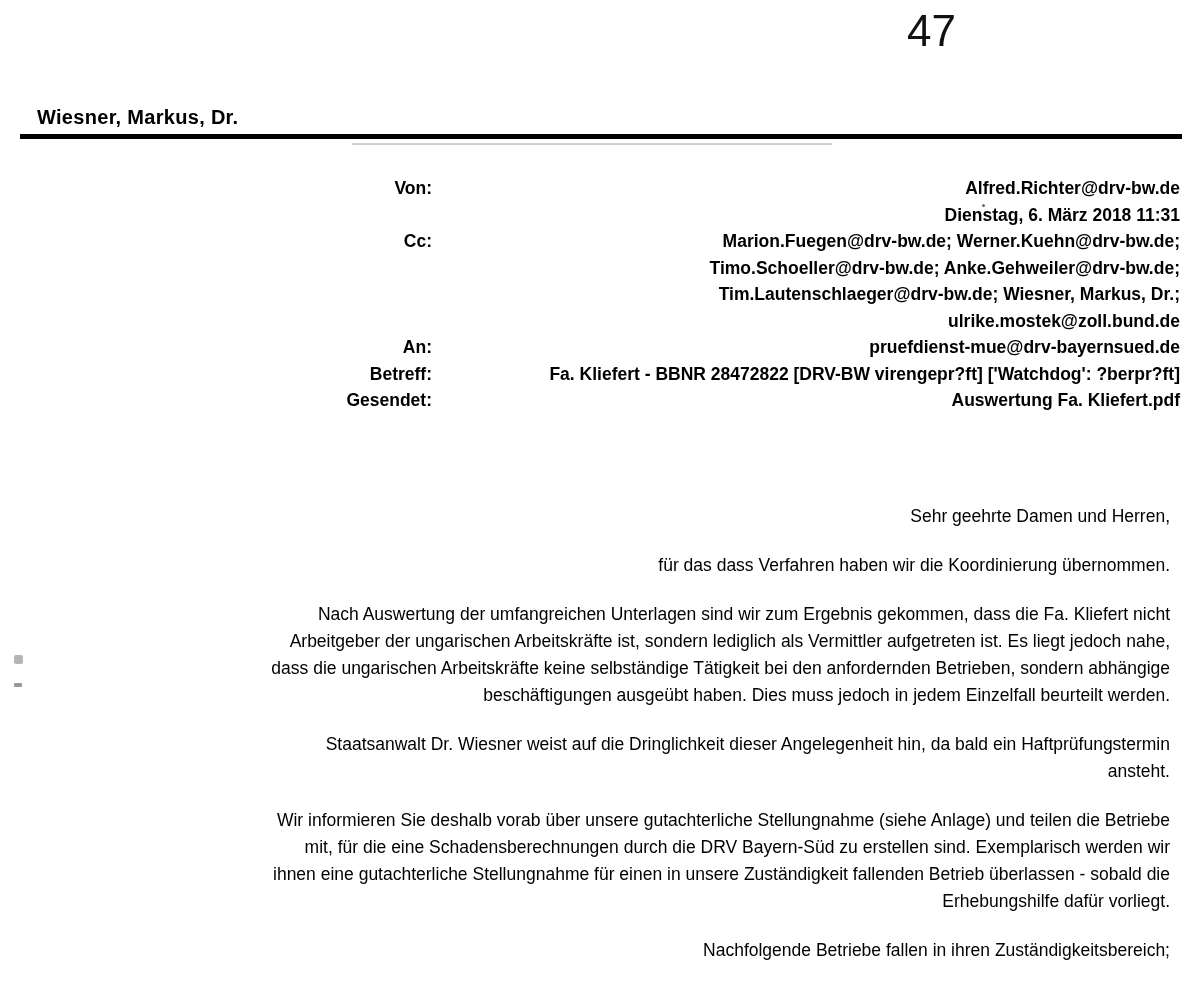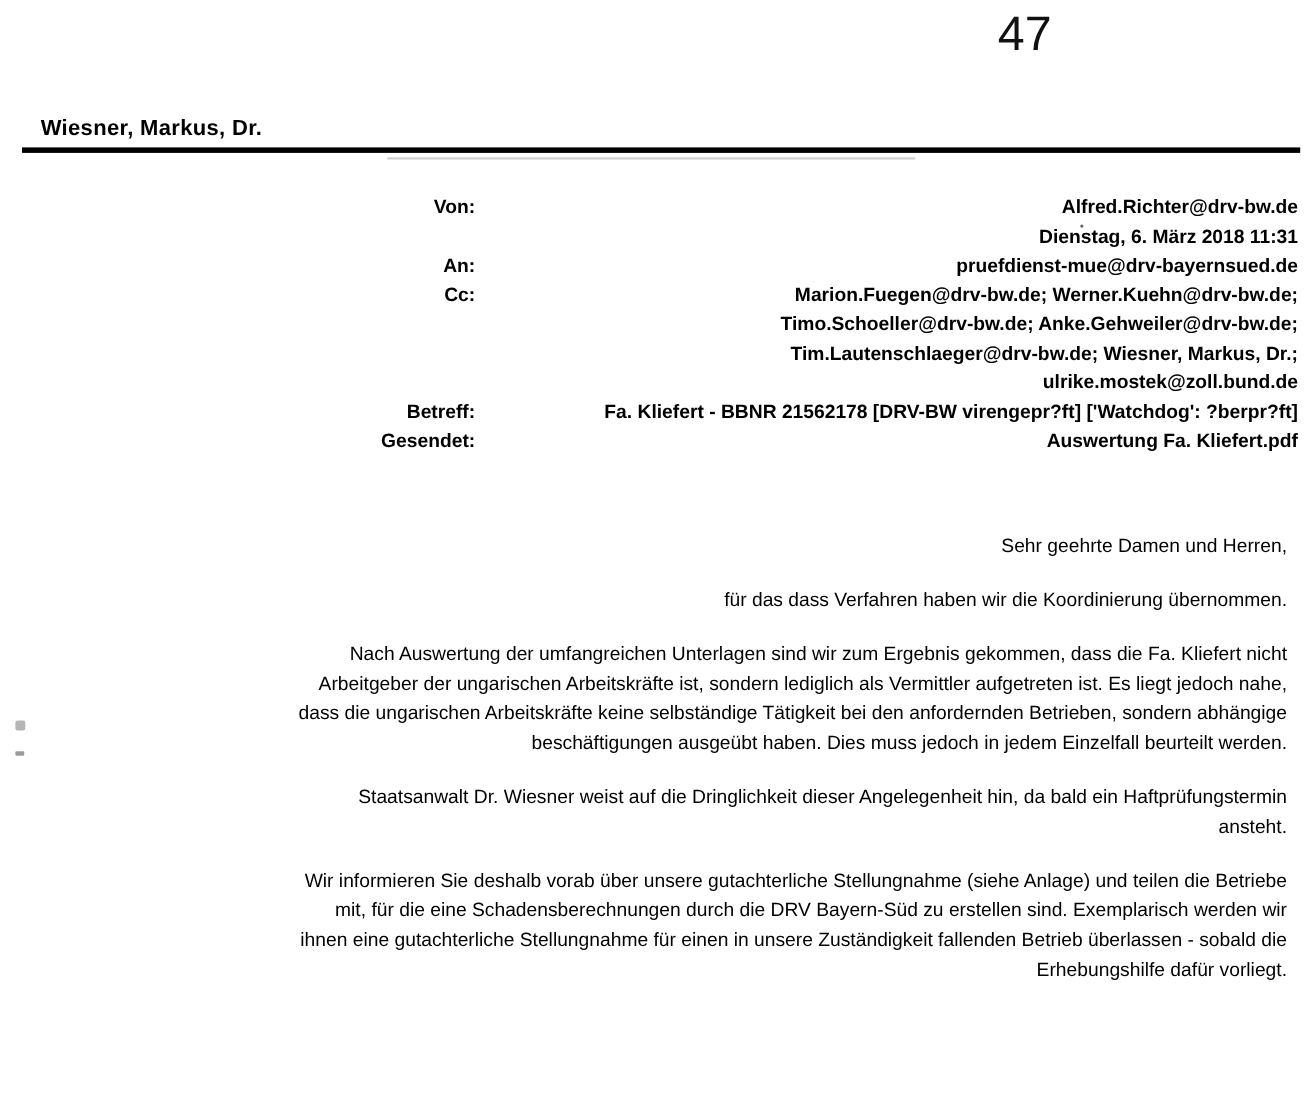--- a/index.html
+++ b/index.html
@@ -83,21 +83,21 @@
     position: absolute;
     top: 204px;
     left: 982px;
     width: 3px;
     height: 3px;
     background: #666;
     border-radius: 50%;
   }
   .body-text {
     position: absolute;
-    top: 483px;
+    top: 503px;
     left: 20px;
     width: 1150px;
     font-size: 17.5px;
     line-height: 27px;
   }
   .para {
     margin: 0 0 22px 0;
     white-space: pre-wrap;
   }
   .para:last-child {
@@ -136,33 +136,33 @@
 
   <div class="headers">
     <div class="hrow">
       <div class="hlabel">Von:</div>
       <div class="hvalue">Alfred.Richter@drv-bw.de</div>
     </div>
     <div class="hrow">
       <div class="hvalue">Dienstag, 6. März 2018 11:31</div>
     </div>
     <div class="hrow">
-      <div class="hlabel">An:</div>
-      <div class="hvalue">pruefdienst-mue@drv-bayernsued.de</div>
-    </div>
-    <div class="hrow">
       <div class="hlabel">Cc:</div>
       <div class="hvalue">Marion.Fuegen@drv-bw.de; Werner.Kuehn@drv-bw.de;
 Timo.Schoeller@drv-bw.de; Anke.Gehweiler@drv-bw.de;
 Tim.Lautenschlaeger@drv-bw.de; Wiesner, Markus, Dr.;
 ulrike.mostek@zoll.bund.de</div>
     </div>
     <div class="hrow">
+      <div class="hlabel">An:</div>
+      <div class="hvalue">pruefdienst-mue@drv-bayernsued.de</div>
+    </div>
+    <div class="hrow">
       <div class="hlabel">Betreff:</div>
-      <div class="hvalue">Fa. Kliefert - BBNR 21562178 [DRV-BW virengepr?ft] ['Watchdog': ?berpr?ft]</div>
+      <div class="hvalue">Fa. Kliefert - BBNR 28472822 [DRV-BW virengepr?ft] ['Watchdog': ?berpr?ft]</div>
     </div>
     <div class="hrow">
       <div class="hlabel">Gesendet:</div>
       <div class="hvalue">Auswertung Fa. Kliefert.pdf</div>
     </div>
   </div>
 
   <div class="dot-artifact"></div>
 
   <div class="body-text">
@@ -171,18 +171,19 @@
     <p class="para">Nach Auswertung der umfangreichen Unterlagen sind wir zum Ergebnis gekommen, dass die Fa. Kliefert nicht
 Arbeitgeber der ungarischen Arbeitskräfte ist, sondern lediglich als Vermittler aufgetreten ist. Es liegt jedoch nahe,
 dass die ungarischen Arbeitskräfte keine selbständige Tätigkeit bei den anfordernden Betrieben, sondern abhängige
 beschäftigungen ausgeübt haben. Dies muss jedoch in jedem Einzelfall beurteilt werden.</p>
     <p class="para">Staatsanwalt Dr. Wiesner weist auf die Dringlichkeit dieser Angelegenheit hin, da bald ein Haftprüfungstermin
 ansteht.</p>
     <p class="para">Wir informieren Sie deshalb vorab über unsere gutachterliche Stellungnahme (siehe Anlage) und teilen die Betriebe
 mit, für die eine Schadensberechnungen durch die DRV Bayern-Süd zu erstellen sind. Exemplarisch werden wir
 ihnen eine gutachterliche Stellungnahme für einen in unsere Zuständigkeit fallenden Betrieb überlassen - sobald die
 Erhebungshilfe dafür vorliegt.</p>
+    <p class="para">Nachfolgende Betriebe fallen in ihren Zuständigkeitsbereich;</p>
   </div>
 
   <div class="smudge-left"></div>
   <div class="smudge-left2"></div>
 
 </div>
 
 </body></html>

